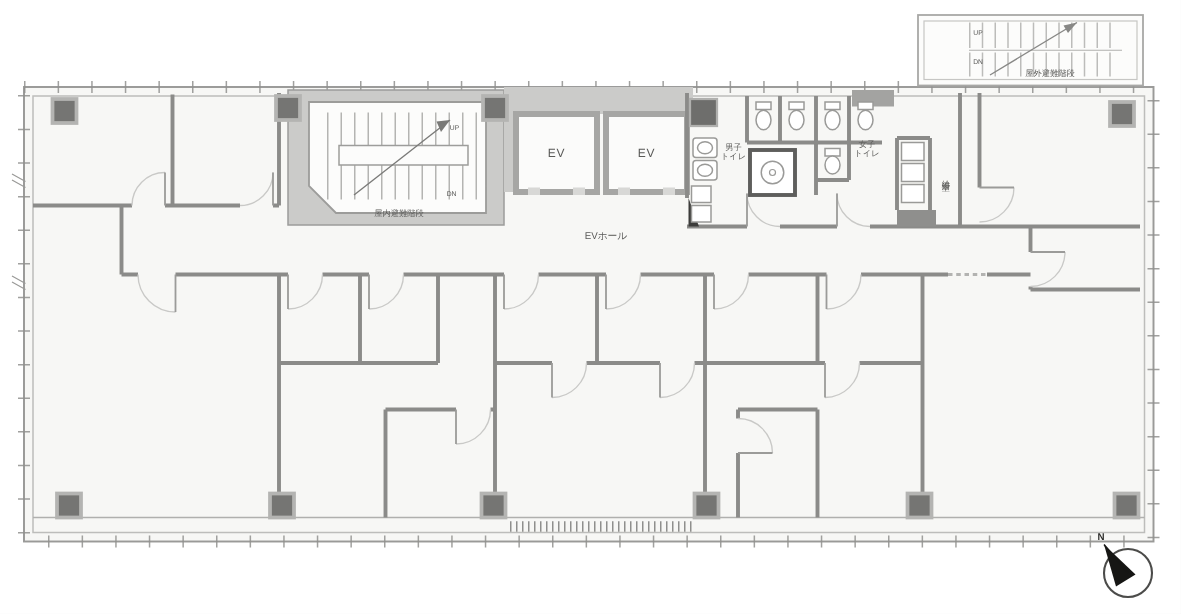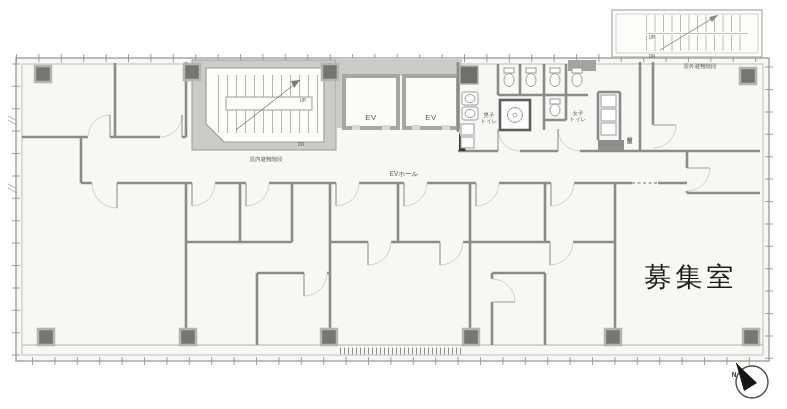--- a/index.html
+++ b/index.html
@@ -3,21 +3,21 @@
 <meta charset="utf-8">
 <style>
   html,body{margin:0;padding:0;background:#ffffff;}
   .stage{
     position:relative;width:787px;height:409px;background:#ffffff;overflow:hidden;
     font-family:"Liberation Sans",sans-serif;
   }
   .stage svg{position:absolute;left:0;top:0;}
   .lbl{
     position:absolute;color:#5a5a58;white-space:nowrap;
-    transform:translate(-50%,-50%);text-align:center;line-height:1.15;margin-top:16px;
+    transform:translate(-50%,-50%);text-align:center;line-height:1.15;
   }
   .s4{font-size:4.5px}.s5{font-size:5.5px}.s6{font-size:6.5px}.s7{font-size:8px;letter-spacing:.5px}
   .vert{writing-mode:vertical-rl;letter-spacing:1px;}
   .vacant{
     font-size:27px;color:#1c1c1c;letter-spacing:4px;font-weight:500;
     font-family:"Liberation Sans","DejaVu Sans",sans-serif;
   }
   .north{font-size:6.5px;color:#2e2e2c;font-weight:bold;}
 </style>
 </head>
@@ -190,16 +190,15 @@
   <div class="lbl s5 vert" style="left:630px;top:117px">給湯室</div>
 
   <div class="lbl s5" style="left:266px;top:143px">屋内避難階段</div>
   <div class="lbl s4" style="left:303px;top:85px">UP</div>
   <div class="lbl s4" style="left:301px;top:129px">DN</div>
 
   <div class="lbl s5" style="left:700px;top:50px">屋外避難階段</div>
   <div class="lbl s4" style="left:652px;top:22px">UP</div>
   <div class="lbl s4" style="left:652px;top:41px">DN</div>
 
-  <div class="lbl vacant" style="left:691px;top:262px">募集室</div>
 
   <div class="lbl north" style="left:734px;top:359px">N</div>
 </div>
 
 </body></html>

